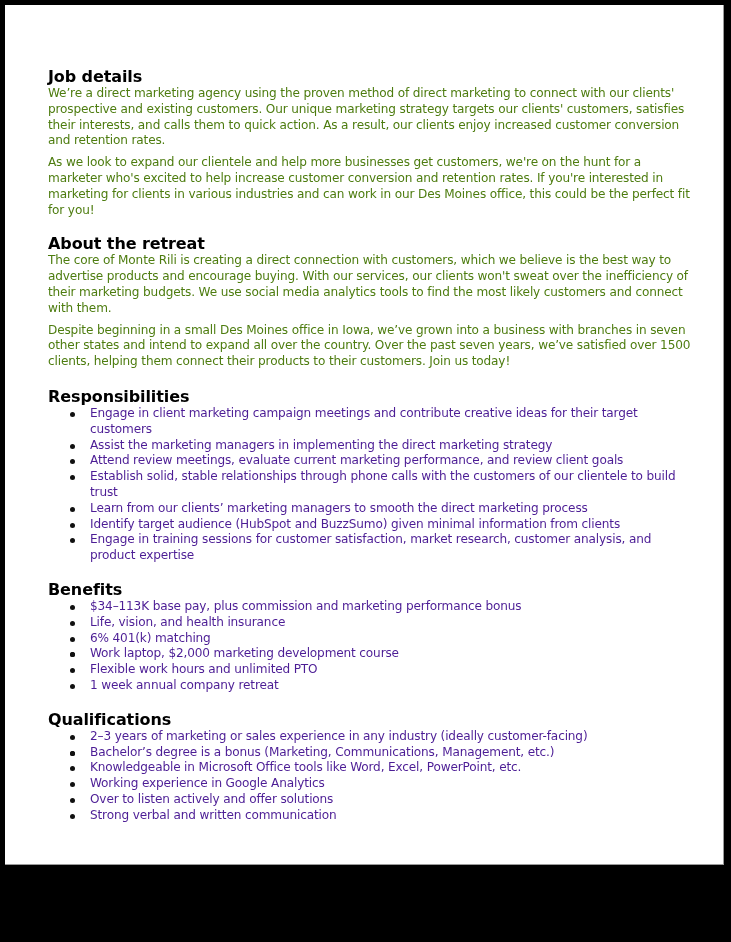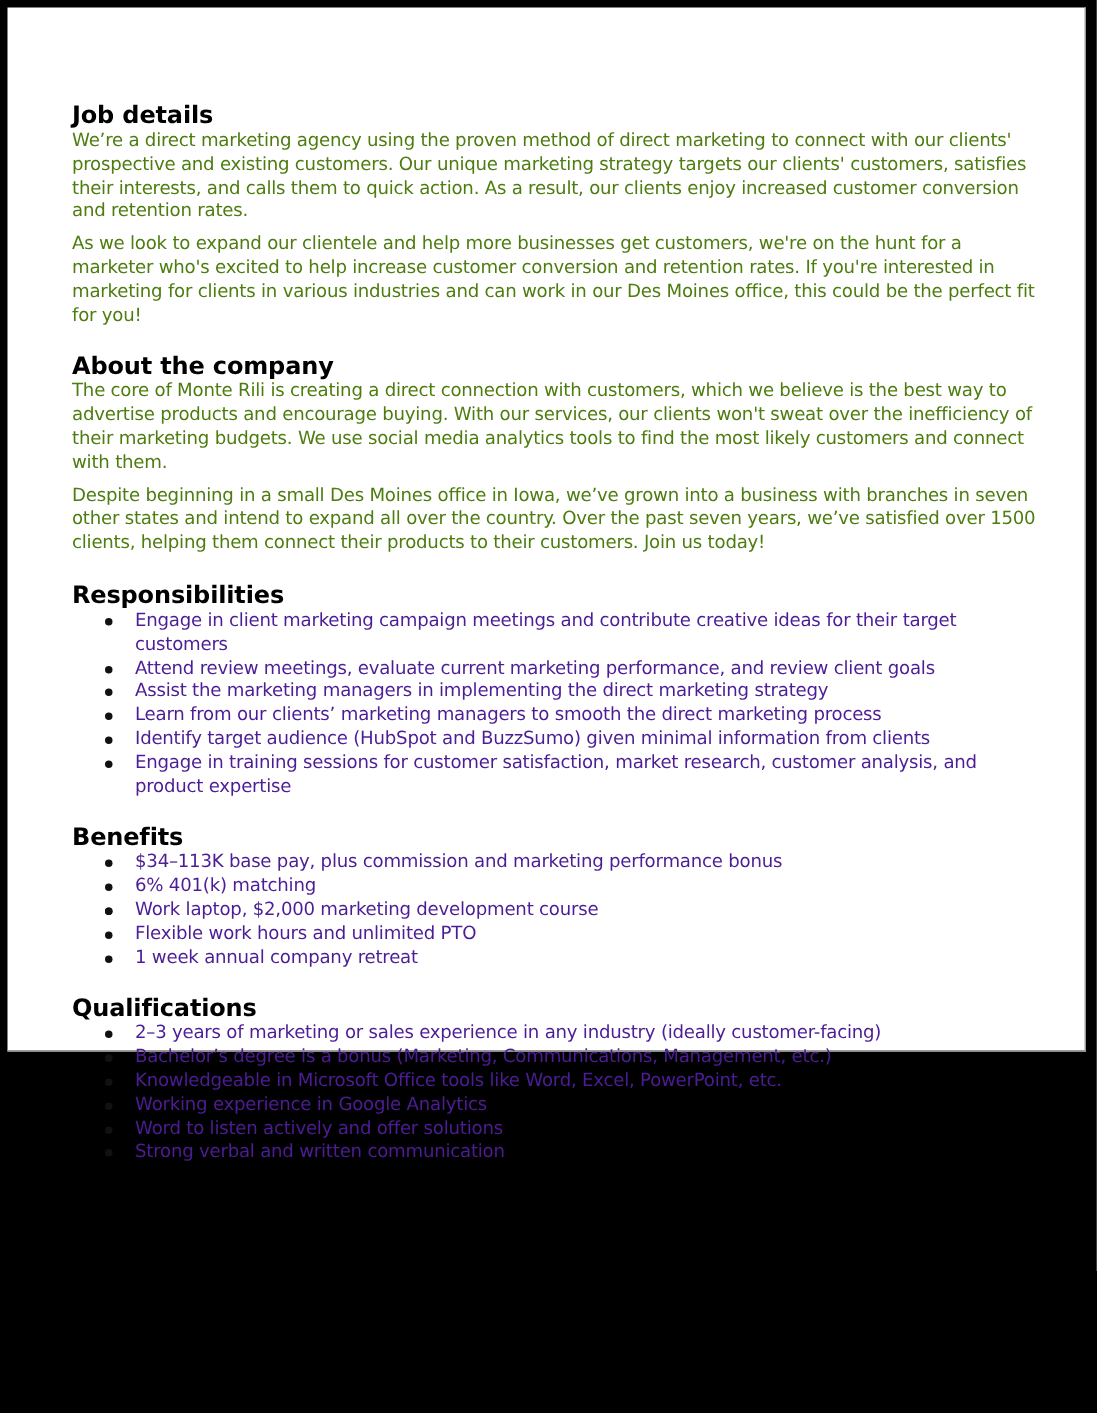--- a/index.html
+++ b/index.html
@@ -11,21 +11,21 @@
       width: 731px;
       height: 942px;
       position: relative;
       overflow: hidden;
     }
     .page {
       position: absolute;
       left: 5px;
       top: 5px;
       width: 719px;
-      height: 696px;
+      height: 860px;
       background: #ffffff;
       border-right: 1px solid #9a9a9a;
       border-bottom: 1px solid #9a9a9a;
       box-sizing: border-box;
     }
     .content {
       position: absolute;
       left: 43px;
       top: 62px;
       width: 645px;
@@ -87,56 +87,58 @@
 <div class="page">
   <div class="content">
 
     <section class="section" id="sec-job">
       <h2>Job details</h2>
       <p>We’re a direct marketing agency using the proven method of direct marketing to connect with our clients' prospective and existing customers. Our unique marketing strategy targets our clients' customers, satisfies their interests, and calls them to quick action. As a result, our clients enjoy increased customer conversion and retention rates.</p>
       <p>As we look to expand our clientele and help more businesses get customers, we're on the hunt for a marketer who's excited to help increase customer conversion and retention rates. If you're interested in marketing for clients in various industries and can work in our Des Moines office, this could be the perfect fit for you!</p>
     </section>
 
     <section class="section" id="sec-about">
-      <h2>About the company</h2>
+      <h2>About the retreat</h2>
       <p>The core of Monte Rili is creating a direct connection with customers, which we believe is the best way to advertise products and encourage buying. With our services, our clients won't sweat over the inefficiency of their marketing budgets. We use social media analytics tools to find the most likely customers and connect with them.</p>
       <p>Despite beginning in a small Des Moines office in Iowa, we’ve grown into a business with branches in seven other states and intend to expand all over the country. Over the past seven years, we’ve satisfied over 1500 clients, helping them connect their products to their customers. Join us today!</p>
     </section>
 
     <section class="section" id="sec-resp">
       <h2>Responsibilities</h2>
       <ul>
         <li><span class="bullet"></span><span>Engage in client marketing campaign meetings and contribute creative ideas for their target customers</span></li>
+        <li><span class="bullet"></span><span>Assist the marketing managers in implementing the direct marketing strategy</span></li>
         <li><span class="bullet"></span><span>Attend review meetings, evaluate current marketing performance, and review client goals</span></li>
-        <li><span class="bullet"></span><span>Assist the marketing managers in implementing the direct marketing strategy</span></li>
+        <li><span class="bullet"></span><span>Establish solid, stable relationships through phone calls with the customers of our clientele to build trust</span></li>
         <li><span class="bullet"></span><span>Learn from our clients’ marketing managers to smooth the direct marketing process</span></li>
         <li><span class="bullet"></span><span>Identify target audience (HubSpot and BuzzSumo) given minimal information from clients</span></li>
         <li><span class="bullet"></span><span>Engage in training sessions for customer satisfaction, market research, customer analysis, and product expertise</span></li>
       </ul>
     </section>
 
     <section class="section" id="sec-benefits">
       <h2>Benefits</h2>
       <ul>
         <li><span class="bullet"></span><span>$34–113K base pay, plus commission and marketing performance bonus</span></li>
+        <li><span class="bullet"></span><span>Life, vision, and health insurance</span></li>
         <li><span class="bullet"></span><span>6% 401(k) matching</span></li>
         <li><span class="bullet"></span></li>
         <li><span class="bullet"></span><span>Work laptop, $2,000 marketing development course</span></li>
         <li><span class="bullet"></span><span>Flexible work hours and unlimited PTO</span></li>
         <li><span class="bullet"></span><span>1 week annual company retreat</span></li>
       </ul>
     </section>
 
     <section class="section" id="sec-quals">
       <h2>Qualifications</h2>
       <ul>
         <li><span class="bullet"></span><span>2–3 years of marketing or sales experience in any industry (ideally customer-facing)</span></li>
         <li><span class="bullet"></span></li>
         <li><span class="bullet"></span><span>Bachelor’s degree is a bonus (Marketing, Communications, Management, etc.)</span></li>
         <li><span class="bullet"></span><span>Knowledgeable in Microsoft Office tools like Word, Excel, PowerPoint, etc.</span></li>
         <li><span class="bullet"></span><span>Working experience in Google Analytics</span></li>
-        <li><span class="bullet"></span><span>Word to listen actively and offer solutions</span></li>
+        <li><span class="bullet"></span><span>Over to listen actively and offer solutions</span></li>
         <li><span class="bullet"></span><span>Strong verbal and written communication</span></li>
       </ul>
     </section>
 
   </div>
 </div>
 
 </body></html>

